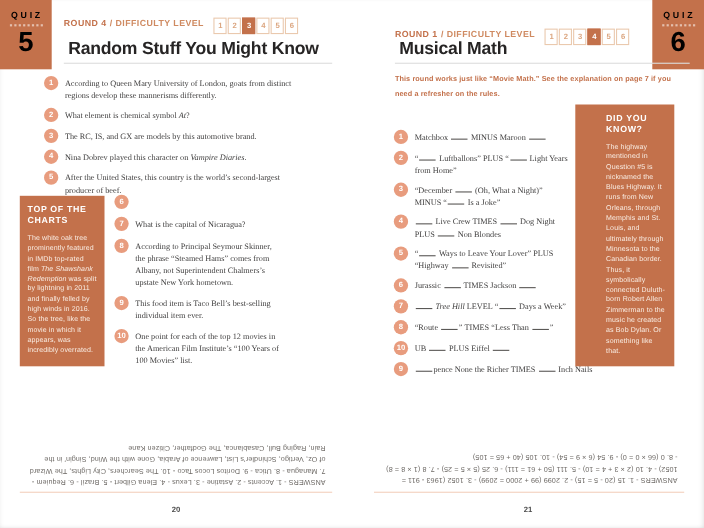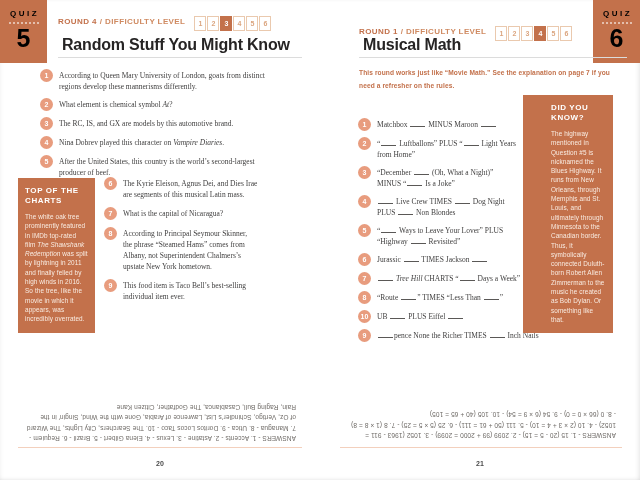--- a/index.html
+++ b/index.html
@@ -105,33 +105,36 @@
       </div>
 
     <div class="sideband">
       <aside class="sidebar sidebar-charts">
         <div class="sb-title">TOP OF THE CHARTS</div>
         <div class="sb-body"><span>The white oak tree prominently featured in IMDb top-rated film </span><i>The Shawshank Redemption</i><span> was split by lightning in 2011 and finally felled by high winds in 2016. So the tree, like the movie in which it appears, was incredibly overrated.</span></div>
       </aside>
       <div class="qlist qlist-inline">
           <div class="q">
             <span class="qnum">6</span>
-            <div class="qtext"><span>The Kyrie Eleison, Agnus Dei, and Dies Irae</span><br><span>are segments of this musical Latin mass.</span></div>
           </div>
           <div class="q">
             <span class="qnum">7</span>
             <div class="qtext"><span>What is the capital of Nicaragua?</span></div>
           </div>
           <div class="q">
             <span class="qnum">8</span>
             <div class="qtext"><span>According to Principal Seymour Skinner,</span><br><span>the phrase “Steamed Hams” comes from</span><br><span>Albany, not Superintendent Chalmers’s</span><br><span>upstate New York hometown.</span></div>
           </div>
           <div class="q">
             <span class="qnum">9</span>
             <div class="qtext"><span>This food item is Taco Bell’s best-selling</span><br><span>individual item ever.</span></div>
+          </div>
+          <div class="q">
+            <span class="qnum">10</span>
+            <div class="qtext"><span>One point for each of the top 12 movies in</span><br><span>the American Film Institute’s “100 Years of</span><br><span>100 Movies” list.</span></div>
           </div>
         </div>
     </div>
 
     <div class="answers answers-l">ANSWERS - 1. Accents - 2. Astatine - 3. Lexus - 4. Elena Gilbert - 5. Brazil - 6. Requiem - 7. Managua - 8. Utica - 9. Doritos Locos Taco - 10. The Searchers, City Lights, The Wizard of Oz, Vertigo, Schindler’s List, Lawrence of Arabia, Gone with the Wind, Singin’ in the Rain, Raging Bull, Casablanca, The Godfather, Citizen Kane</div>
     <div class="answers-rule" style="left:18px;width:284px;"></div>
     <div class="pagenum">20</div>
   </section>
 
   <section class="page" id="pageR">
@@ -170,21 +173,21 @@
         <div class="q">
           <span class="qnum">5</span>
           <div class="qtext"><span>“</span><span class="blank"></span><span> Ways to Leave Your Lover” PLUS</span><br><span>“Highway </span><span class="blank"></span><span> Revisited”</span></div>
         </div>
         <div class="q">
           <span class="qnum">6</span>
           <div class="qtext"><span>Jurassic </span><span class="blank"></span><span> TIMES Jackson </span><span class="blank"></span></div>
         </div>
         <div class="q">
           <span class="qnum">7</span>
-          <div class="qtext"><span class="blank"></span><span> </span><i>Tree Hill</i><span> CHARTS “</span><span class="blank"></span><span> Days a Week”</span></div>
+          <div class="qtext"><span class="blank"></span><span> </span><i>Tree Hill</i><span> LEVEL “</span><span class="blank"></span><span> Days a Week”</span></div>
         </div>
         <div class="q">
           <span class="qnum">8</span>
           <div class="qtext"><span>“Route </span><span class="blank"></span><span>” TIMES “Less Than </span><span class="blank"></span><span>”</span></div>
         </div>
         <div class="q">
           <span class="qnum">10</span>
           <div class="qtext"><span>UB </span><span class="blank"></span><span> PLUS Eiffel </span><span class="blank"></span></div>
         </div>
         <div class="q">

